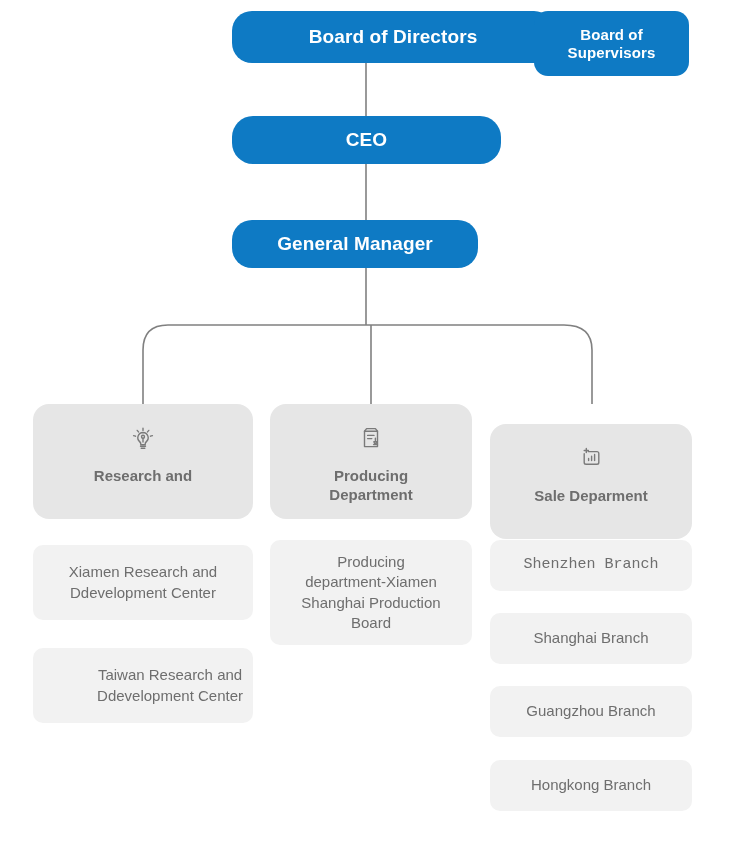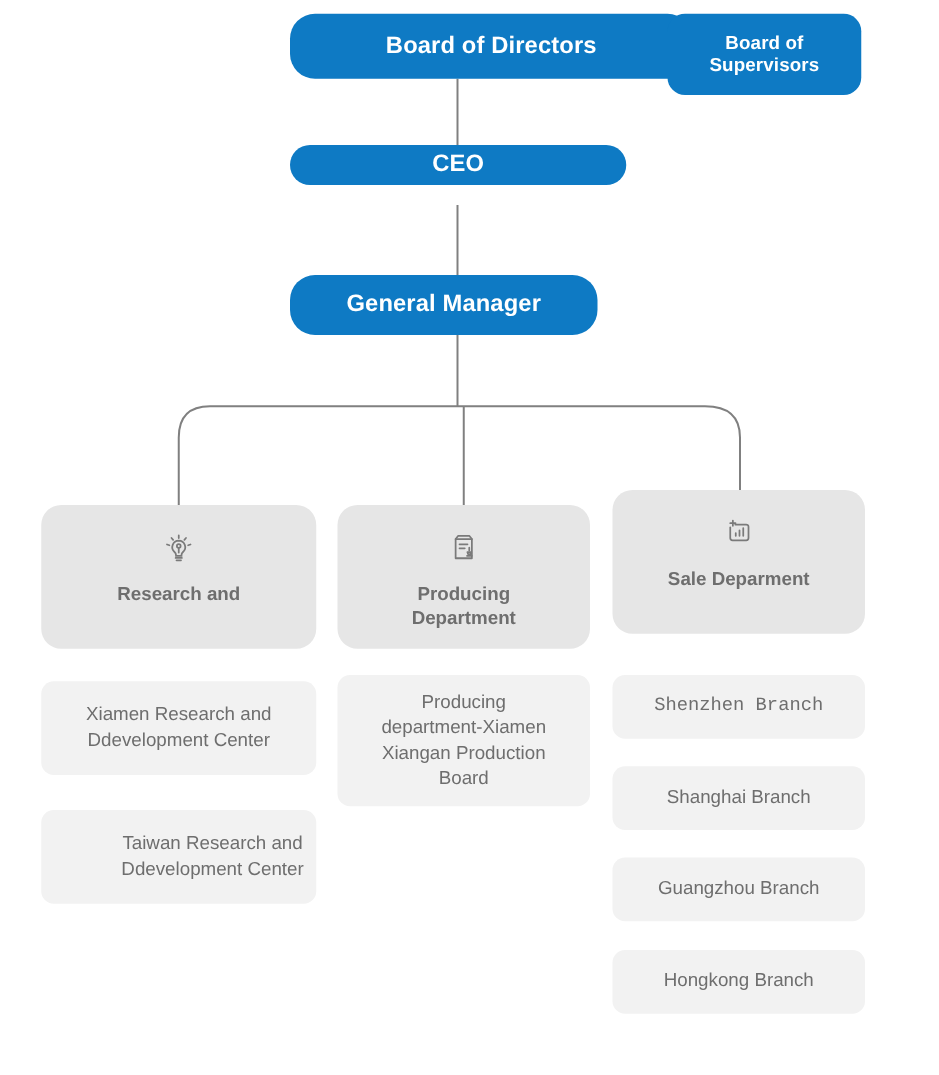--- a/index.html
+++ b/index.html
@@ -96,21 +96,21 @@
     <span>Board of Directors</span>
   </div>
 
   <div class="node exec small" style="left:534px; top:11px; width:155px; height:65px;">
     <span>
       <span>Board of</span><br>
       <span>Supervisors</span>
     </span>
   </div>
 
-  <div class="node exec" style="left:232px; top:116px; width:269px; height:32px;border-radius:21px;">
+  <div class="node exec" style="left:232px; top:116px; width:269px; height:48px;border-radius:21px;">
     <span>CEO</span>
   </div>
 
   <div class="node exec" style="left:232px; top:220px; width:246px; height:48px;">
     <span>General Manager</span>
   </div>
 
   <div class="node dept" style="left:33px; top:404px; width:220px; height:115px;">
     <span class="icon">
       <svg width="32" height="32" viewBox="0 0 32 32" fill="none" stroke="#7A7A7A" stroke-width="1.4" stroke-linecap="round">
@@ -137,21 +137,21 @@
         <path d="M18.9 19.6h3.1l-.5 1.6h-2.1z"></path>
         <path d="M18.6 22.6h3.8"></path>
       </svg>
     </span>
     <span class="dept-label">
       <span>Producing</span><br>
       <span>Department</span>
     </span>
   </div>
 
-  <div class="node dept" style="left:490px; top:392px; width:202px; height:115px;">
+  <div class="node dept" style="left:490px; top:424px; width:202px; height:115px;">
     <span class="icon">
       <svg width="32" height="32" viewBox="0 0 32 32" fill="none" stroke="#7A7A7A" stroke-width="1.4" stroke-linecap="round" stroke-linejoin="round">
         <path d="M13.2 9.6H22a1.8 1.8 0 0 1 1.8 1.8v9a1.8 1.8 0 0 1-1.8 1.8h-11a1.8 1.8 0 0 1-1.8-1.8v-8.6"></path>
         <path d="M11.3 6.4v4.2M9.2 8.5h4.2"></path>
         <path d="M13.6 18.6v-2.2M16.6 18.6v-4.4M19.6 18.6v-6.2"></path>
       </svg>
     </span>
     <span class="dept-label">
       <span>Sale Deparment</span>
     </span>
@@ -169,21 +169,21 @@
       <span>Taiwan Research and</span><br>
       <span>Ddevelopment Center</span>
     </span>
   </div>
 
 
   <div class="node leaf" style="left:270px; top:540px; width:202px; height:105px;">
     <span>
       <span>Producing</span><br>
       <span>department-Xiamen</span><br>
-      <span>Xiangan Production</span><br>
+      <span>Shanghai Production</span><br>
       <span>Board</span>
     </span>
   </div>
 
   <div class="node leaf" style="left:490px; top:540px; width:202px; height:51px;font-family:Liberation Mono, monospace;">
     <span>Shenzhen Branch</span>
   </div>
 
   <div class="node leaf" style="left:490px; top:686px; width:202px; height:51px;">
     <span>Guangzhou Branch</span>

